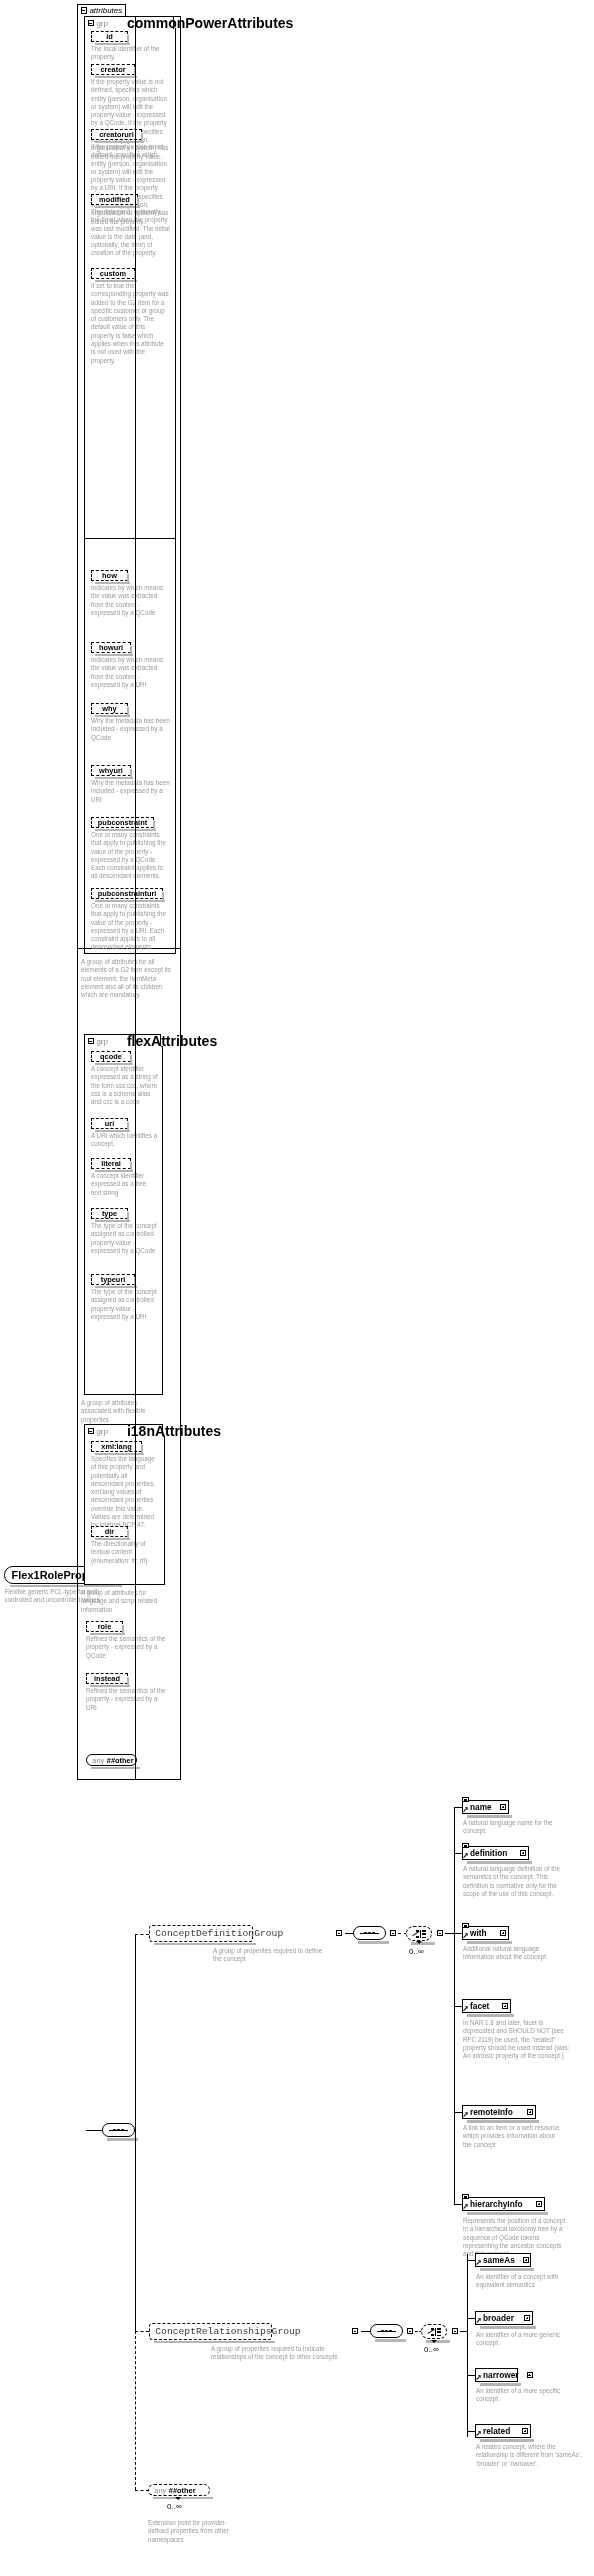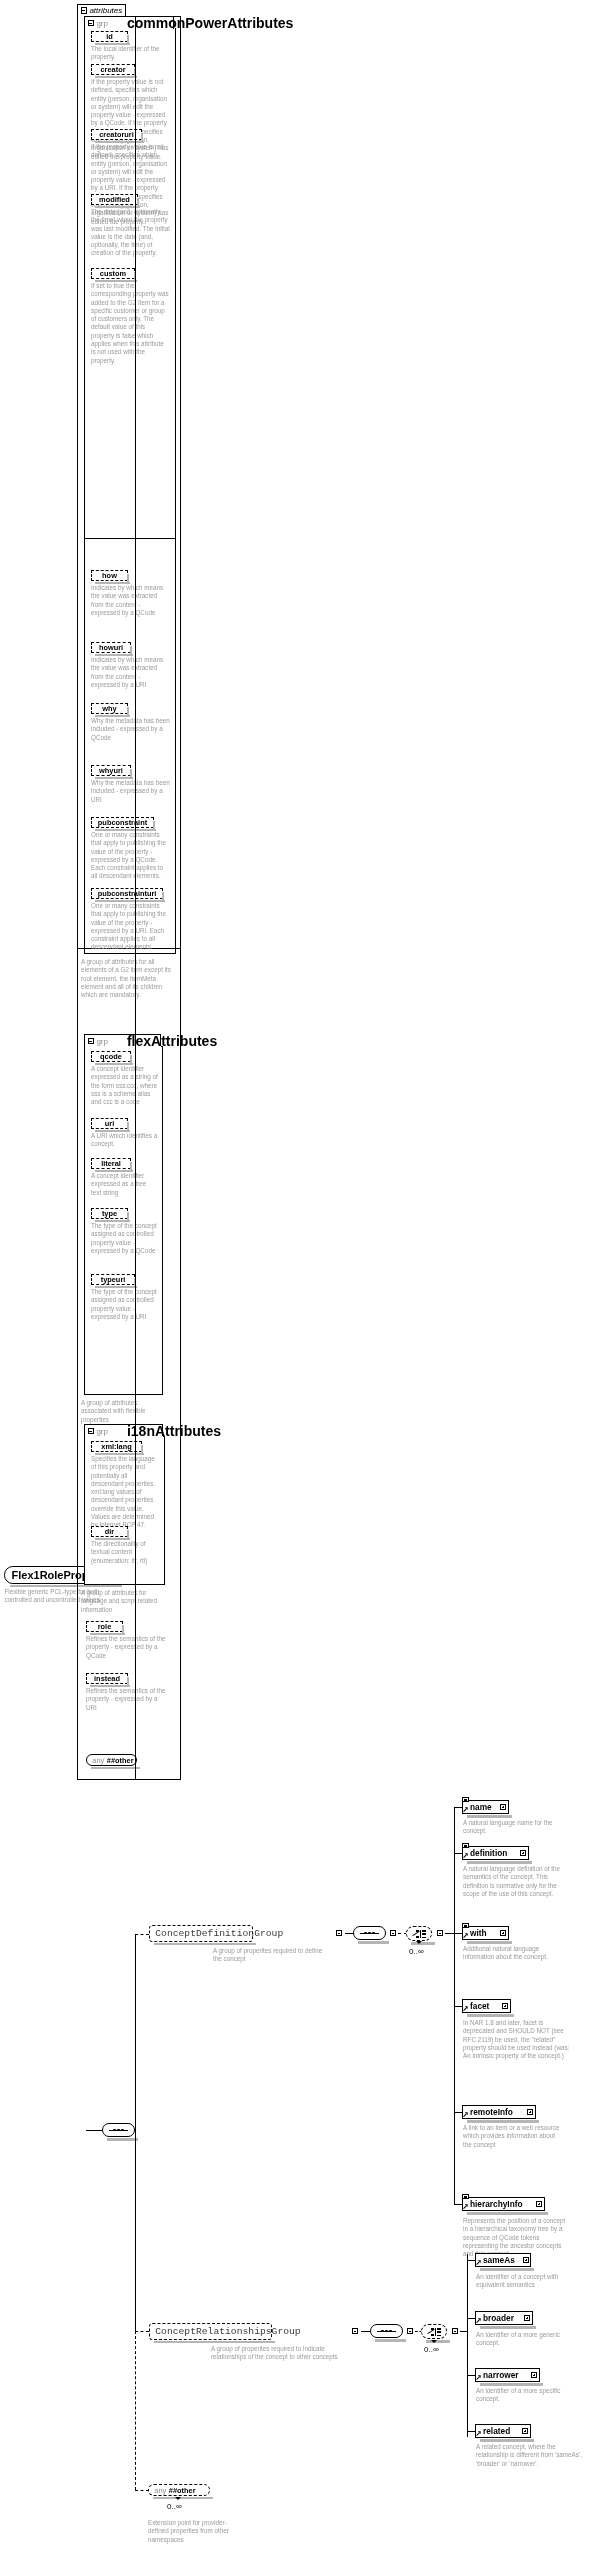--- a/index.html
+++ b/index.html
@@ -489,21 +489,21 @@
 
 <div class="ln lnh" style="left:467px;top:2318px;width:8.8px;"></div>
 <div class="elbox" style="left:475px;top:2311px;width:58px;">
   <span class="arr"></span>
   <span>broader</span>
   <span class="pm plus" style="margin-left:auto;"></span>
 </div>
 <div class="doc abs" style="left:476px;top:2331px;width:107px;">An identifier of a more generic concept.</div>
 
 <div class="ln lnh" style="left:467px;top:2375px;width:8.8px;"></div>
-<div class="elbox" style="left:475px;top:2368px;width:65px;">
+<div class="elbox" style="left:475px;top:2368px;width:43px;">
   <span class="arr"></span>
   <span>narrower</span>
   <span class="pm plus" style="margin-left:auto;"></span>
 </div>
 <div class="doc abs" style="left:476px;top:2387px;width:107px;">An identifier of a more specific concept.</div>
 
 <div class="ln lnh" style="left:467px;top:2431px;width:8.8px;"></div>
 <div class="elbox" style="left:475px;top:2424px;width:56px;">
   <span class="arr"></span>
   <span>related</span>

